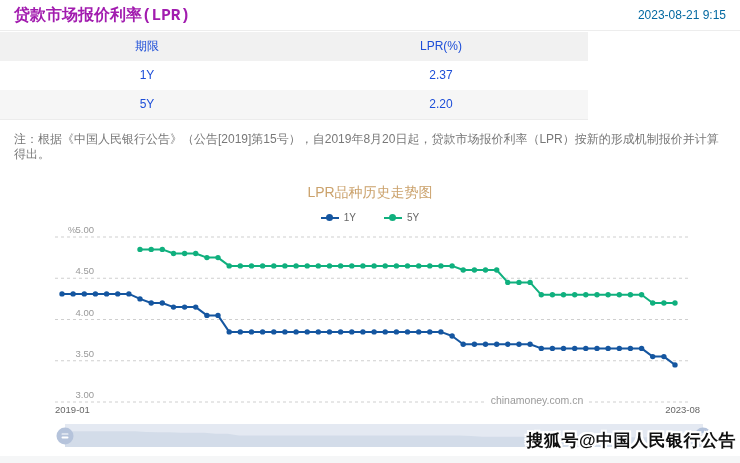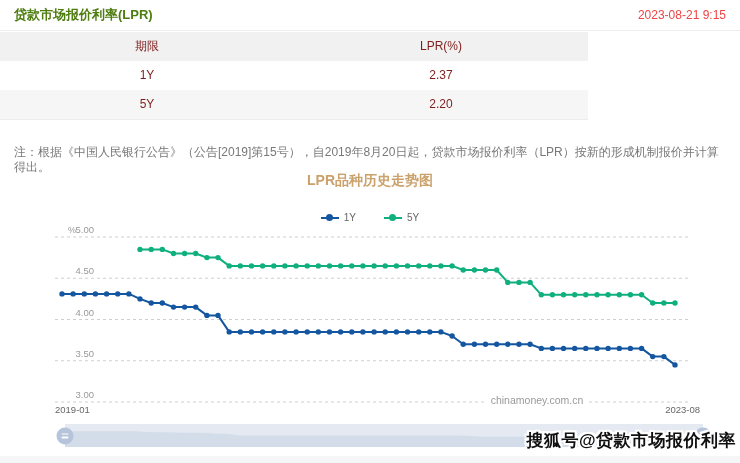--- a/index.html
+++ b/index.html
@@ -6,38 +6,38 @@
   body{
     width:740px;height:463px;position:relative;background:#fff;overflow:hidden;
     font-family:"Liberation Sans","DejaVu Sans",sans-serif;
     -webkit-font-smoothing:antialiased;
   }
   .header{
     position:absolute;top:0;left:0;right:0;height:31px;
     display:flex;align-items:center;justify-content:space-between;
     padding:0 14px;box-sizing:border-box;border-bottom:1px solid #ededed;
   }
-  .page-title{font-size:13px;font-weight:bold;color:#4d7c0f;}
-  .timestamp{font-size:12px;color:#ef4444;text-align:center;}
+  .page-title{font-size:16px;font-weight:bold;color:#a21caf;font-family:Liberation Mono, monospace;}
+  .timestamp{font-size:12px;color:#0369a1;text-align:center;}
   table.lpr{
     position:absolute;top:32px;left:0;width:588px;border-collapse:collapse;
-    font-size:12px;color:#7f1d1d;
+    font-size:12px;color:#1d4ed8;
   }
   table.lpr th,table.lpr td{width:50%;text-align:center;font-weight:normal;padding:8px 0;line-height:13px;}
   table.lpr thead tr{background:#f1f1f1;}
   table.lpr tbody tr:nth-child(1){background:#ffffff;}
   table.lpr tbody tr:nth-child(2){background:#f6f6f6;}
   table.lpr tbody tr:last-child{border-bottom:1px solid #ececec;}
   .note{
-    position:absolute;top:145px;left:14px;right:10px;
+    position:absolute;top:132px;left:14px;right:10px;
     font-size:12px;color:#787878;line-height:15px;
   }
   .chart-title{
-    position:absolute;top:172px;left:0;width:740px;text-align:center;
-    font-size:14px;font-weight:bold;color:#cba26c;
+    position:absolute;top:184px;left:0;width:740px;text-align:center;
+    font-size:14px;font-weight:normal;color:#cba26c;
   }
   .legend{
     position:absolute;top:212px;left:0;width:740px;
     display:flex;justify-content:center;gap:28px;align-items:center;
   }
   .legend-item{display:flex;align-items:center;gap:5px;font-size:10px;color:#666;cursor:pointer;}
   .lmark{display:inline-block;width:18px;height:2px;position:relative;}
   .lmark i{position:absolute;left:5px;top:-2.5px;width:7px;height:7px;border-radius:50%;}
   svg#chart{position:absolute;top:225px;left:0;}
   .slider{
@@ -237,14 +237,14 @@
   </svg>
 
 <div class="slider">
   <svg id="mini" width="638" height="23">
       <path d="M0,23 L0.0,7.3 L11.6,7.3 L23.2,7.3 L34.8,7.3 L46.4,7.3 L58.0,7.3 L69.6,7.3 L81.2,7.9 L92.8,8.3 L104.4,8.3 L116.0,8.8 L127.6,8.8 L139.2,8.8 L150.8,9.7 L162.4,9.7 L174.0,11.5 L185.6,11.5 L197.2,11.5 L208.8,11.5 L220.4,11.5 L232.0,11.5 L243.6,11.5 L255.2,11.5 L266.8,11.5 L278.4,11.5 L290.0,11.5 L301.6,11.5 L313.2,11.5 L324.8,11.5 L336.4,11.5 L348.0,11.5 L359.6,11.5 L371.2,11.5 L382.8,11.5 L394.4,11.5 L406.0,11.9 L417.6,12.8 L429.2,12.8 L440.8,12.8 L452.4,12.8 L464.0,12.8 L475.6,12.8 L487.2,12.8 L498.8,13.3 L510.4,13.3 L522.0,13.3 L533.6,13.3 L545.2,13.3 L556.8,13.3 L568.4,13.3 L580.0,13.3 L591.6,13.3 L603.2,13.3 L614.8,14.2 L626.4,14.2 L638.0,15.1 L638,23 Z" fill="#d3dce9"></path>
     </svg>
   <div class="handle handle-left"></div>
   <div class="handle handle-right"></div>
 </div>
 
-<div class="sohu">搜狐号@贷款市场报价利率</div>
+<div class="sohu">搜狐号@中国人民银行公告</div>
 <div class="bottom-strip"></div>
 
 </body></html>

